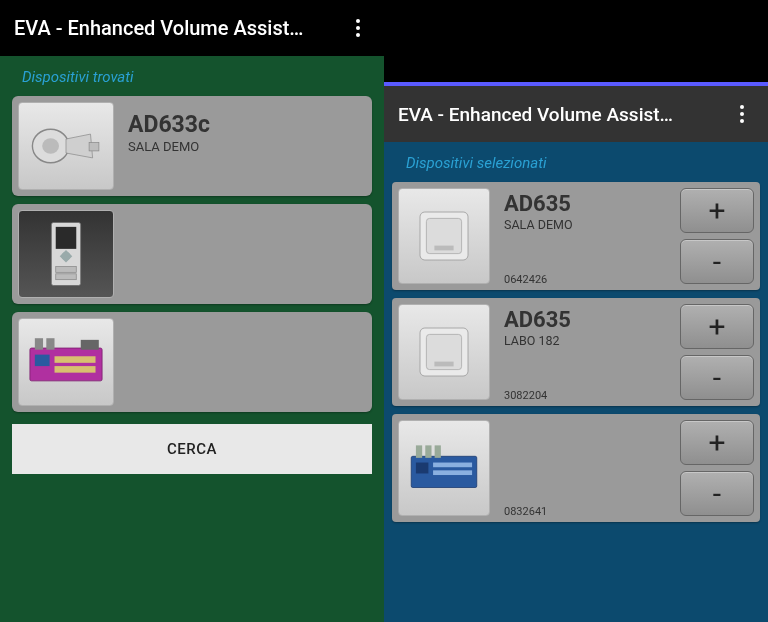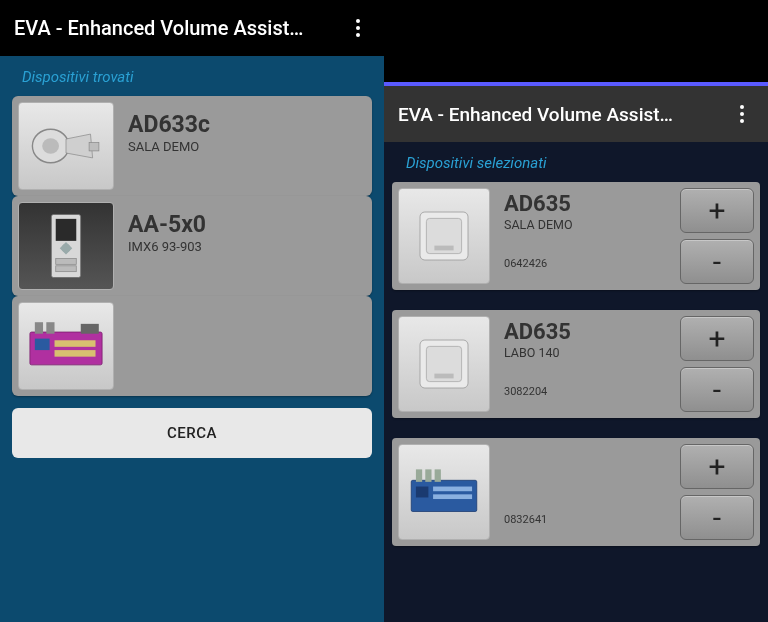--- a/index.html
+++ b/index.html
@@ -44,35 +44,36 @@
   .more-icon {
     width: 24px; height: 24px;
     display: flex; flex-direction: column;
     justify-content: center; align-items: center;
     gap: 3px;
     cursor: pointer;
   }
   .more-icon span { width: 4px; height: 4px; background: #fff; border-radius: 50%; }
 
   .body-l {
-    background: #0c4a6e;
+    background: #14532d;
     height: 566px;
     padding: 0 0 0 0;
     position: relative;
   }
   .section-header {
     color: #2aa1d4;
     font-style: italic;
     font-size: 15px;
     padding: 12px 22px 10px;
   }
   .dev-list {
     padding: 0 12px;
     display: flex;
     flex-direction: column;
+    gap: 8px;
   }
   .dev-card {
     background: #9a9a9a;
     border-radius: 6px;
     display: flex;
     align-items: flex-start;
     padding: 6px;
     height: 100px;
     box-shadow: 0 1px 2px rgba(0,0,0,0.3);
     cursor: pointer;
@@ -104,21 +105,21 @@
     font-size: 13px;
     color: #333;
     margin-top: 2px;
   }
   .search-btn {
     background: #e8e8e8;
     color: #222;
     font-size: 15px;
     font-weight: 500;
     height: 50px;
-    border-radius: 6px;
+    border-radius: 0;
     margin: 12px 12px 0;
     display: flex;
     align-items: center;
     justify-content: center;
     letter-spacing: 0.5px;
     cursor: pointer;
   }
 
   
   .statusbar-r {
@@ -135,35 +136,35 @@
     color: #fff;
   }
   .appbar-r .title {
     flex: 1;
     font-size: 19px;
     font-weight: 500;
     white-space: nowrap;
     overflow: hidden;
   }
   .body-r {
-    background: #0f172a;
+    background: #0c4a6e;
     height: 480px;
     position: relative;
   }
   .section-header-r {
     color: #2aa1d4;
     font-style: italic;
     font-size: 15px;
     padding: 12px 22px 10px;
   }
   .sel-list {
     padding: 0 8px;
     display: flex;
     flex-direction: column;
-    gap: 20px;
+    gap: 8px;
   }
   .sel-card {
     background: #9a9a9a;
     border-radius: 4px;
     display: flex;
     align-items: stretch;
     padding: 4px 6px 0 4px;
     height: 108px;
     box-shadow: 0 1px 2px rgba(0,0,0,0.3);
   }
@@ -193,21 +194,21 @@
   }
   .sel-sub {
     font-size: 12.5px;
     color: #333;
     margin-top: 1px;
   }
   .sel-id {
     font-size: 11px;
     color: #333;
     position: absolute;
-    bottom: 20px;
+    bottom: 4px;
     left: 10px;
   }
   .btn-col {
     width: 74px;
     display: flex;
     flex-direction: column;
     gap: 6px;
     padding: 2px 0 6px;
   }
   .vol-btn {
@@ -263,24 +264,20 @@
       <div class="dev-card">
         <div class="dev-thumb dark">
           <svg viewBox="0 0 60 90" width="44" height="70">
             <rect x="10" y="2" width="40" height="86" rx="3" fill="#d8d8d8" stroke="#666"></rect>
             <rect x="16" y="8" width="28" height="30" fill="#2a2a2a"></rect>
             <circle cx="30" cy="48" r="6" fill="#9aa" transform="rotate(45 30 48)"></circle>
             <rect x="24" y="42" width="12" height="12" fill="#9aa" transform="rotate(45 30 48)"></rect>
             <rect x="16" y="62" width="28" height="8" fill="#bbb" stroke="#888"></rect>
             <rect x="16" y="72" width="28" height="8" fill="#bbb" stroke="#888"></rect>
           </svg>
-        </div>
-        <div class="dev-info">
-          <div class="dev-name">AA-5x0</div>
-          <div class="dev-sub">IMX6 93-903</div>
         </div>
       </div>
 
       <div class="dev-card">
         <div class="dev-thumb">
           <svg viewBox="0 0 100 70" width="82" height="58">
             <rect x="6" y="18" width="88" height="40" rx="2" fill="#b030a0" stroke="#7a1f6e"></rect>
             <rect x="12" y="6" width="10" height="14" fill="#888"></rect>
             <rect x="26" y="6" width="10" height="14" fill="#888"></rect>
             <rect x="68" y="8" width="22" height="12" fill="#666"></rect>
@@ -333,21 +330,21 @@
       <div class="sel-card">
         <div class="sel-thumb">
           <svg class="box-sp" viewBox="0 0 80 80">
             <rect x="10" y="10" width="60" height="60" rx="6" fill="#eaeaea" stroke="#999"></rect>
             <rect x="18" y="18" width="44" height="44" rx="4" fill="#dcdcdc" stroke="#aaa"></rect>
             <rect x="28" y="52" width="24" height="6" fill="#bbb"></rect>
           </svg>
         </div>
         <div class="sel-info">
           <div class="sel-name">AD635</div>
-          <div class="sel-sub">LABO 140</div>
+          <div class="sel-sub">LABO 182</div>
           <div class="sel-id">3082204</div>
         </div>
         <div class="btn-col">
           <div class="vol-btn">+</div>
           <div class="vol-btn">-</div>
         </div>
       </div>
 
       <div class="sel-card">
         <div class="sel-thumb">

